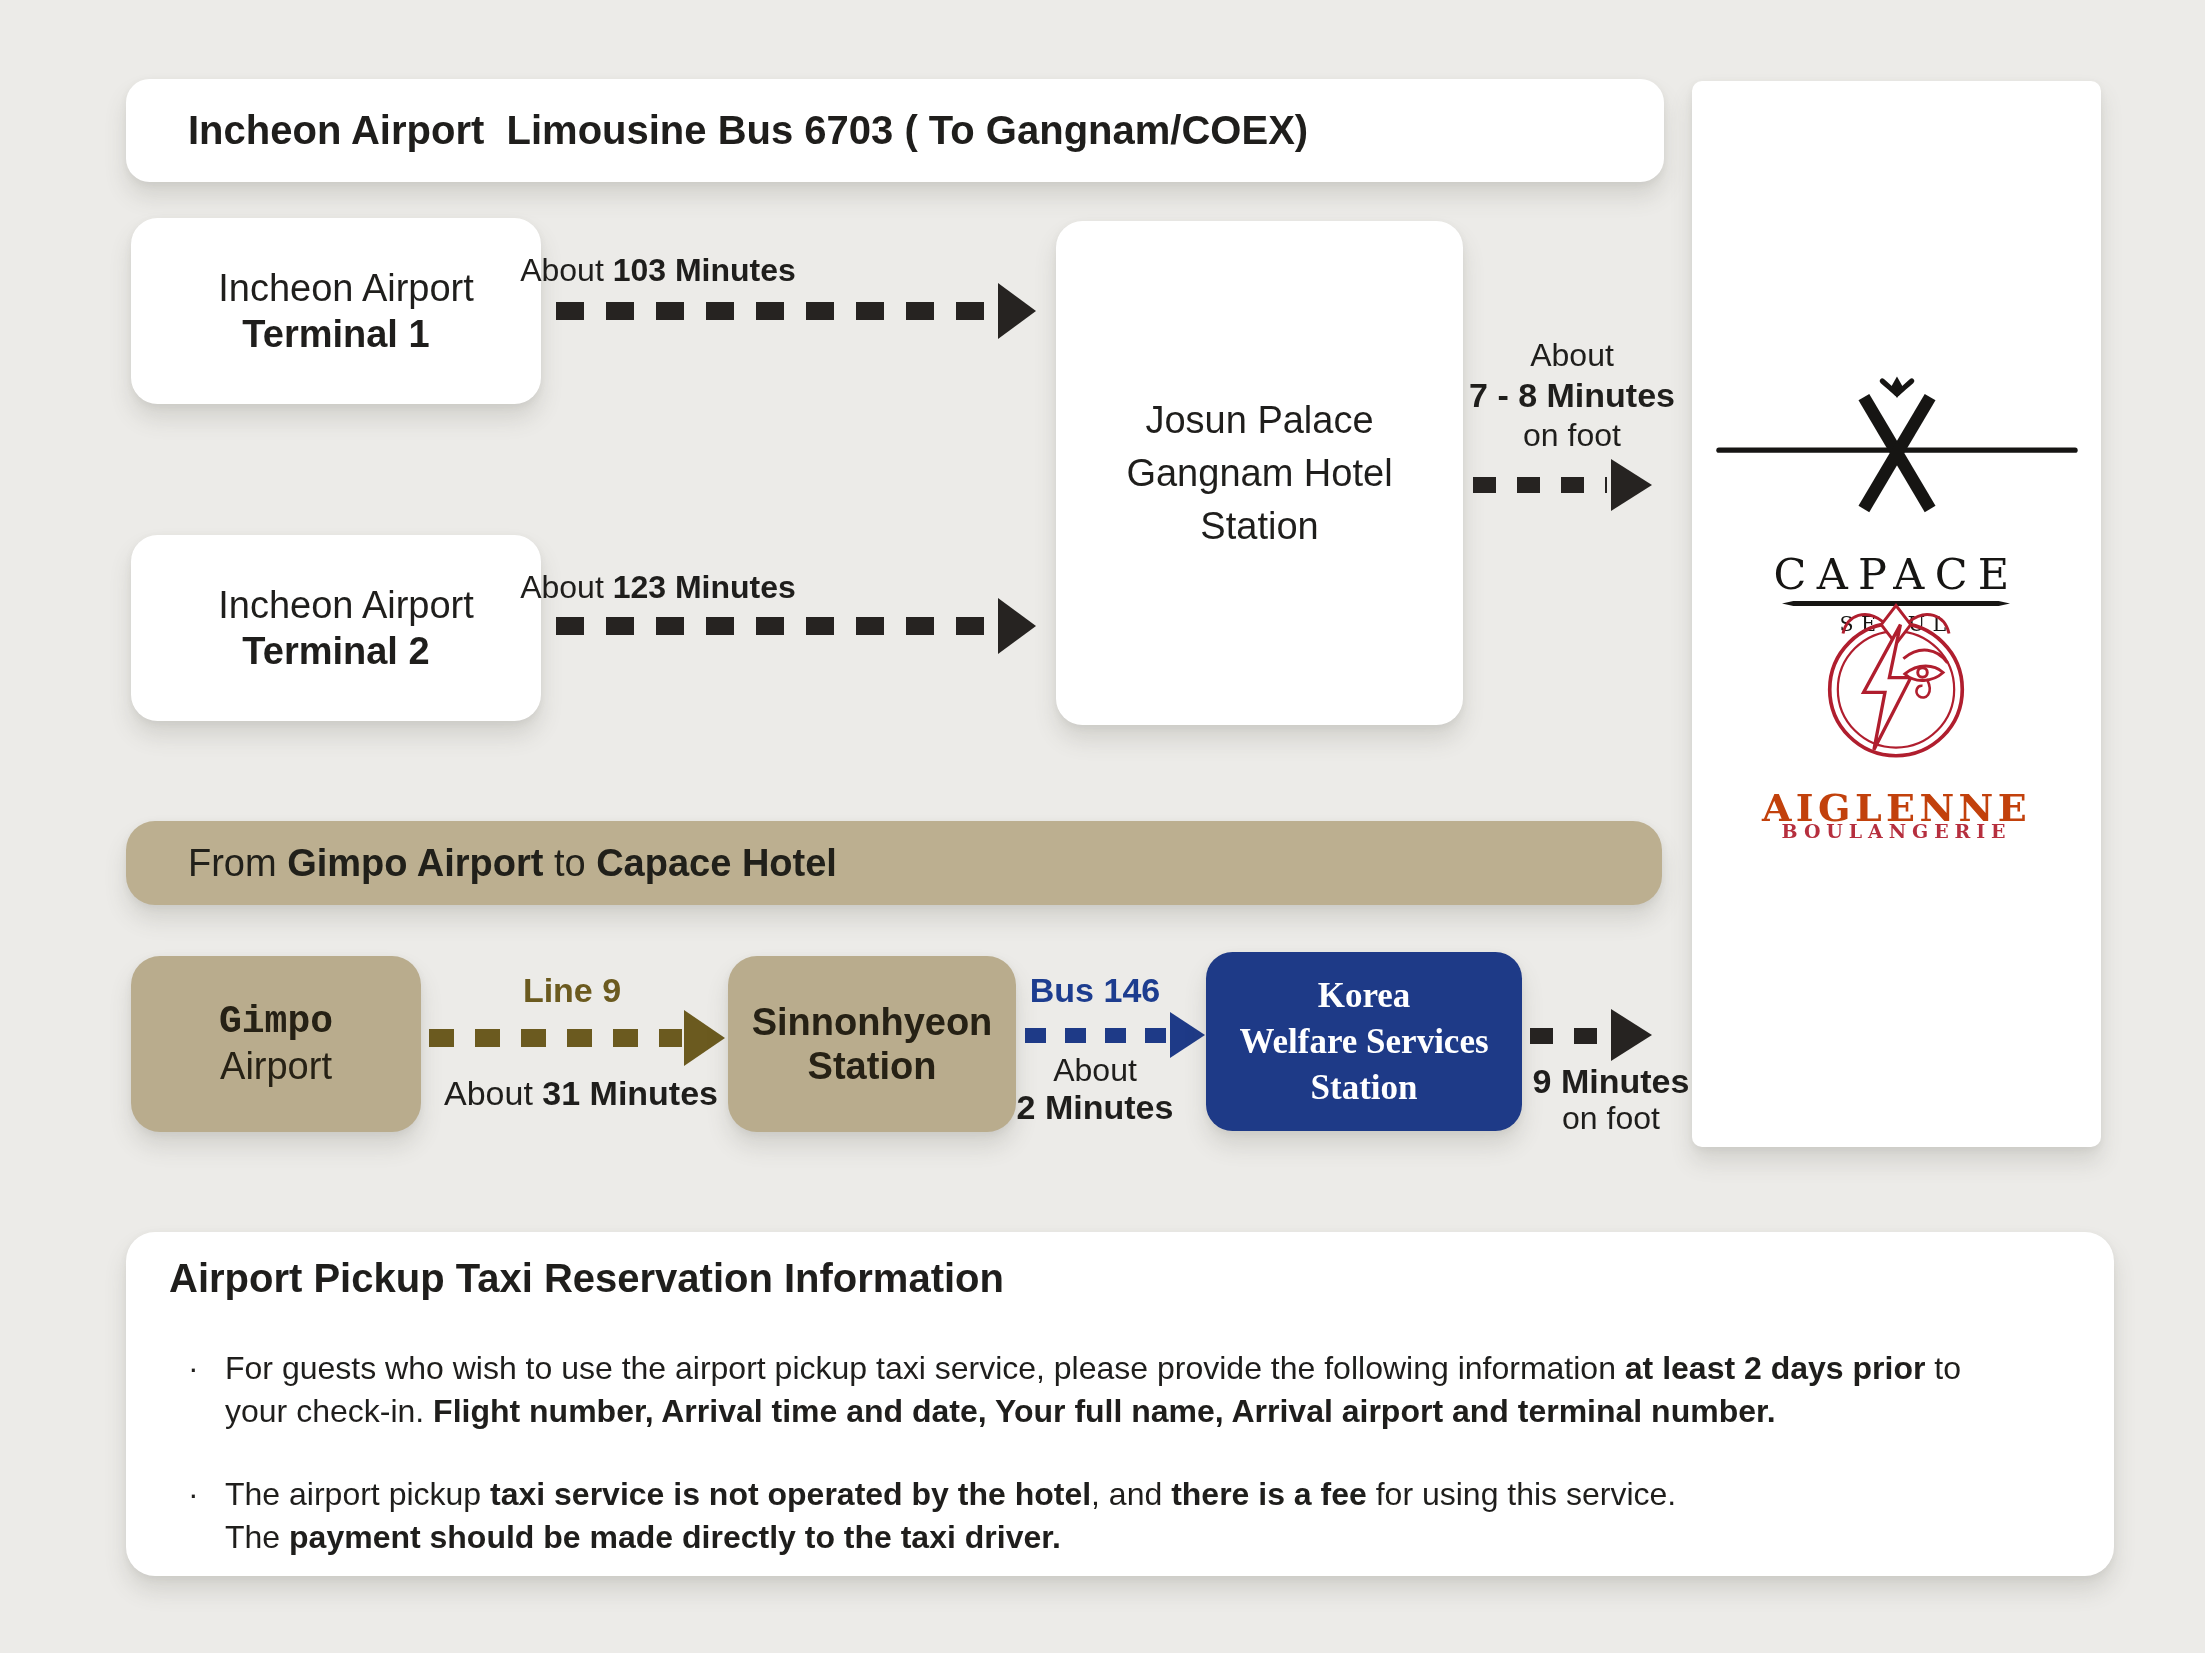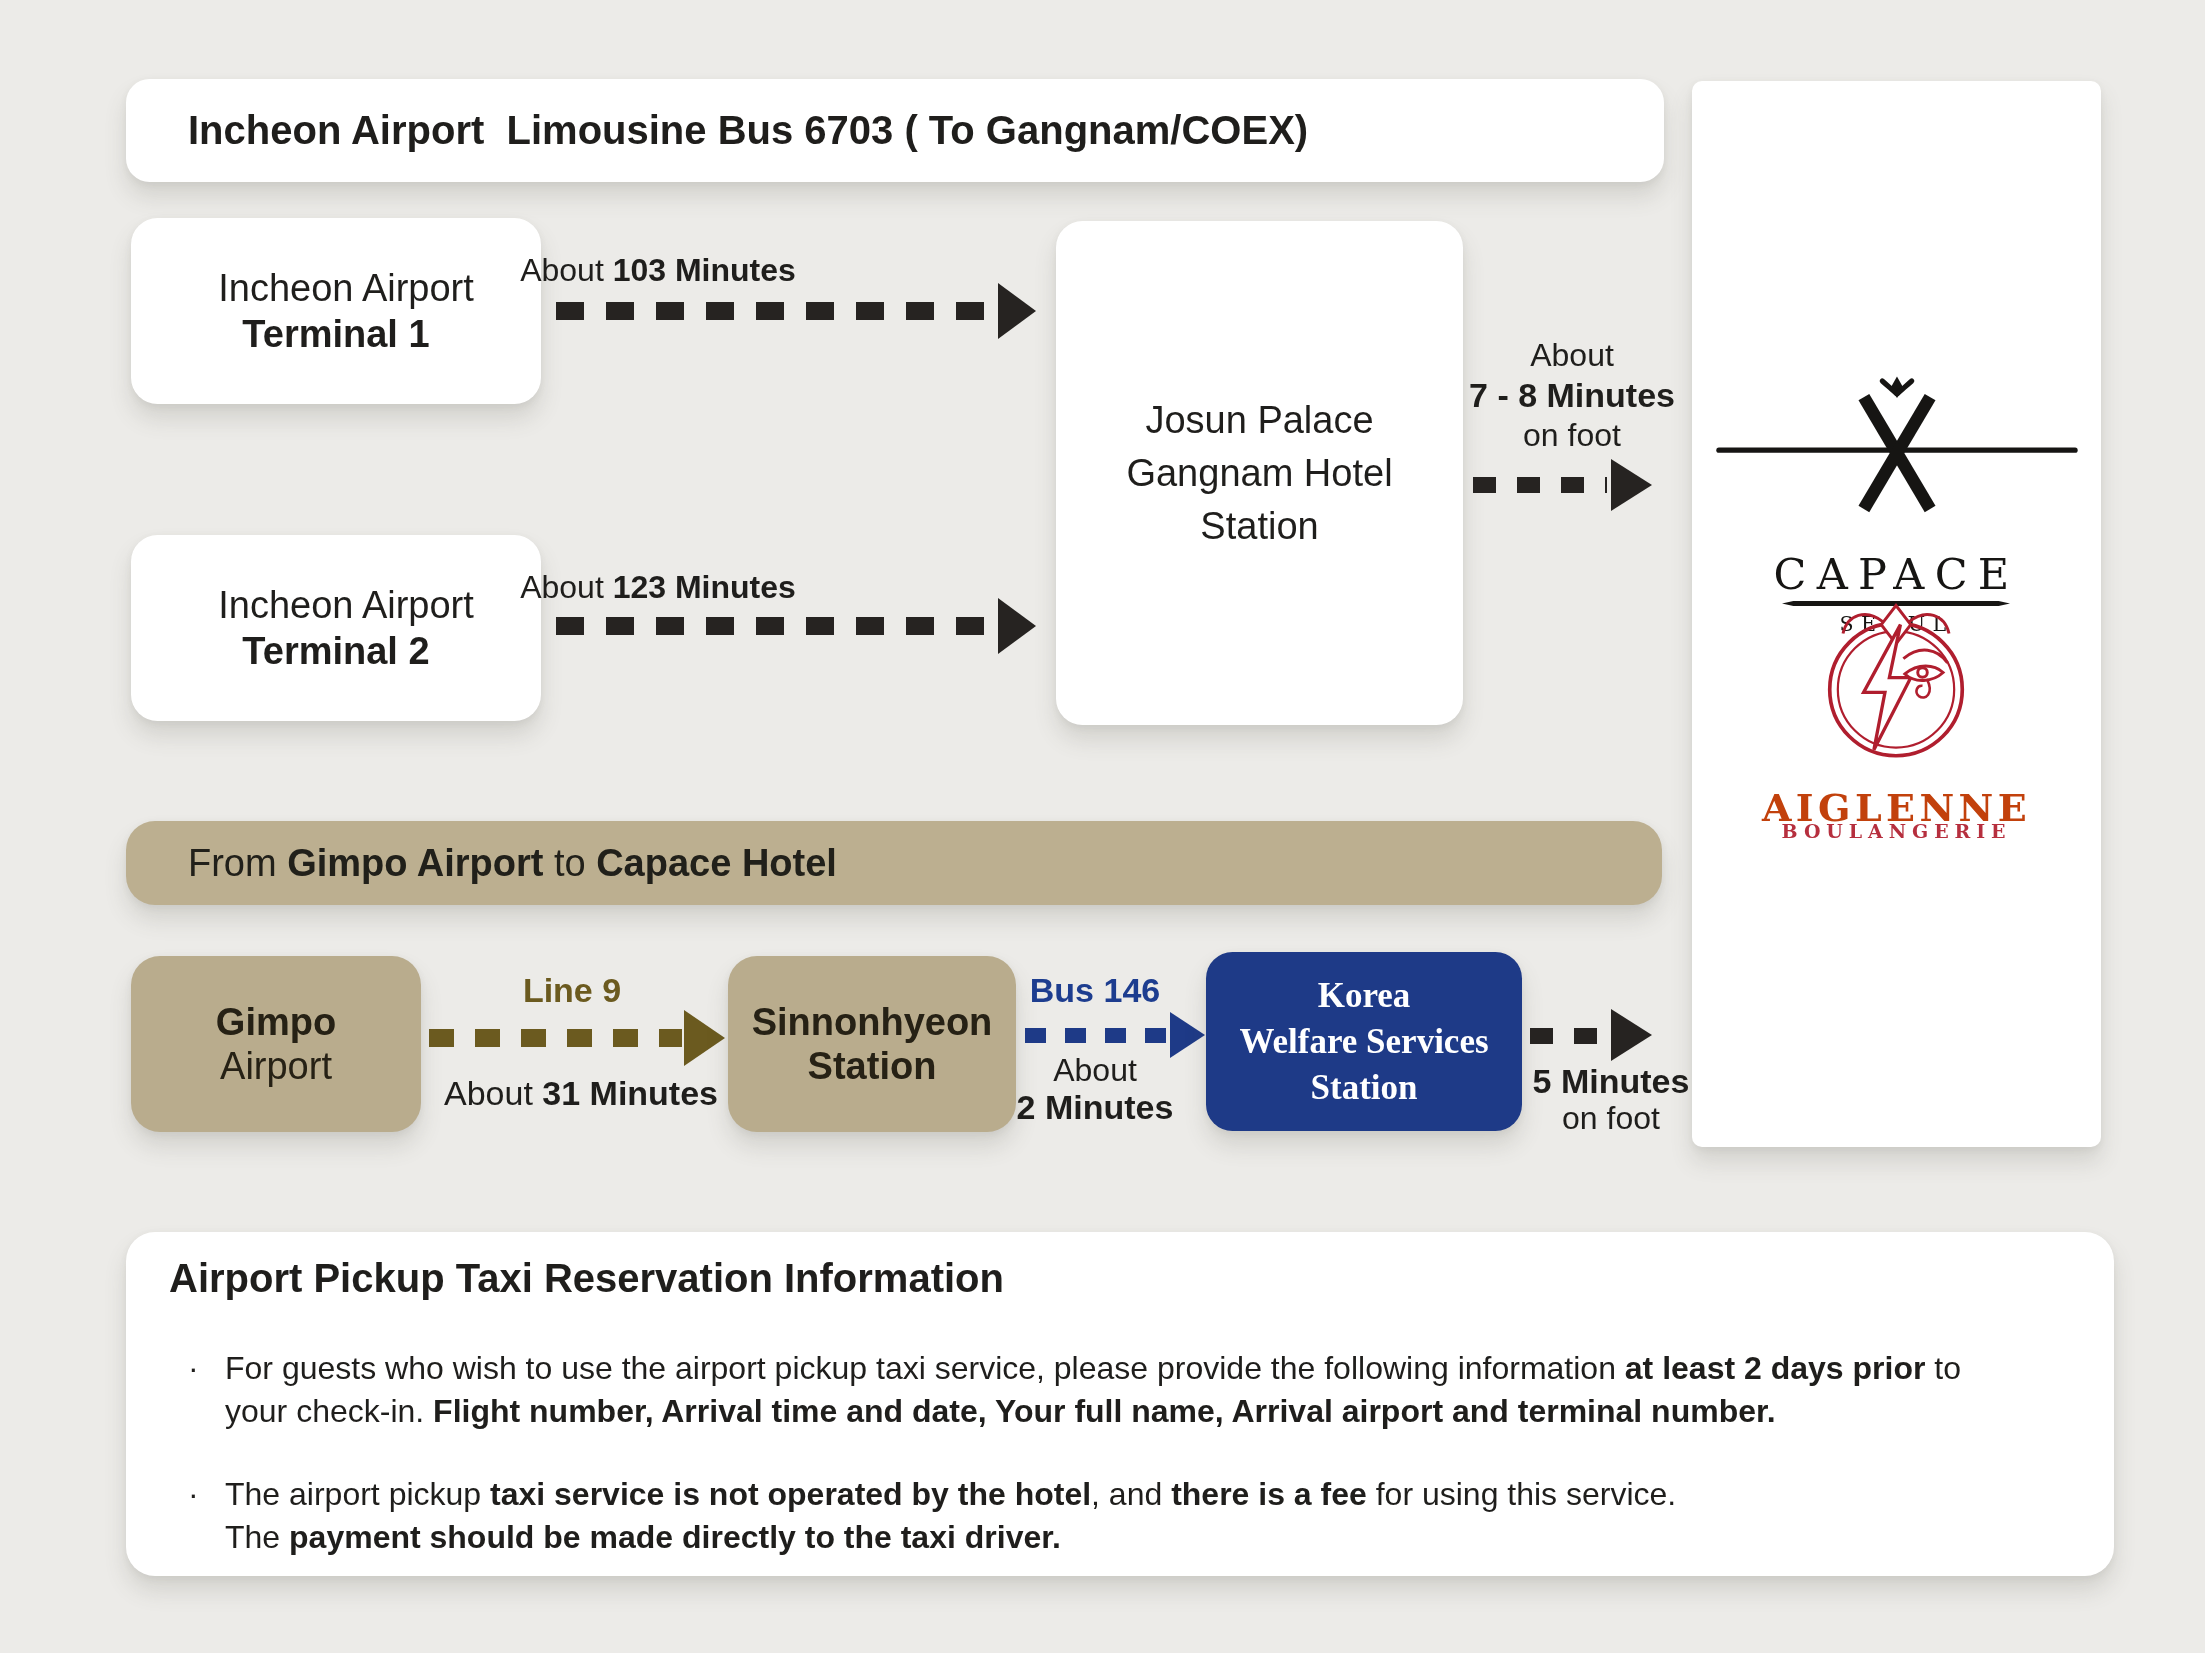--- a/index.html
+++ b/index.html
@@ -54,21 +54,21 @@
   #aiglenne-emblem{position:absolute;left:123px;top:520px;}
   #aiglenne-wordmark{position:absolute;left:0;top:704px;width:100%;text-align:center;
      font-family:"DejaVu Serif","Liberation Serif",serif;font-size:38px;font-weight:700;letter-spacing:4.4px;color:#c2410c;}
   #aiglenne-sub{position:absolute;left:0;top:739px;width:100%;height:23.5px;overflow:hidden;text-align:center;
      font-family:"DejaVu Serif","Liberation Serif",serif;font-size:19px;font-weight:700;letter-spacing:5.9px;color:#B01E2E;opacity:.92;}
   
   #tan-banner{left:126px;top:821px;width:1536px;height:84px;border-radius:29px;}
   #tan-banner .title{padding-left:62px;font-size:38px;line-height:84px;color:#21201A;}
   
   #gimpo-box{left:131px;top:956px;width:290px;height:176px;border-radius:29px;color:#262115;}
-  #gimpo-box .l1{font-size:38px;font-weight:700;line-height:44px;}
+  #gimpo-box .l1{font-size:38px;font-weight:700;line-height:44px;font-family:Liberation Mono, monospace;}
   #gimpo-box .l2{font-size:38px;font-weight:400;line-height:44px;}
   #line9-label{left:572px;top:970px;font-size:34px;font-weight:700;line-height:40px;color:#6B5A1F;}
   #line9-duration{left:581px;top:1073px;font-size:34px;line-height:40px;}
   #sinnonhyeon-box{left:728px;top:956px;width:288px;height:176px;border-radius:29px;color:#262115;}
   #sinnonhyeon-box div{font-size:38px;font-weight:700;line-height:44px;}
   #bus-label{left:1095px;top:970px;font-size:34px;font-weight:700;line-height:40px;color:#1D3D8F;}
   #bus-duration1{left:1095px;top:1050px;font-size:32px;line-height:40px;}
   #bus-duration2{left:1095px;top:1087px;font-size:34px;font-weight:700;line-height:40px;}
   #welfare-box{left:1206px;top:952px;width:316px;height:179px;border-radius:26.5px;color:#FFFFFF;}
   #welfare-box div{font-size:35px;font-weight:700;line-height:46px;}
@@ -179,21 +179,21 @@
   <div class="lbl" id="bus-duration2">2 Minutes</div>
 
   <div class="card navybox node" id="welfare-box">
     <div>Korea</div>
     <div>Welfare Services</div>
     <div>Station</div>
   </div>
 
   <div class="dash walk" style="left:1530px;top:1028px;width:79px;"></div>
   <div class="ah walk-black" style="left:1611px;top:1009px;"></div>
-  <div class="lbl" id="walk2-line1">5 Minutes</div>
+  <div class="lbl" id="walk2-line1">9 Minutes</div>
   <div class="lbl" id="walk2-line2">on foot</div>
 
   <div class="card" id="info-panel">
     <div id="info-title">Airport Pickup Taxi Reservation Information</div>
     <div class="bullet" id="bullet1">
       <div class="marker">·</div>
       <div class="btext"><span>For guests who wish to use the airport pickup taxi service, please provide the following information </span><span class="b">at least 2 days prior</span><span> to your check-in. </span><span class="b">Flight number, Arrival time and date, Your full name, Arrival airport and terminal number.</span></div>
     </div>
     <div class="bullet" id="bullet2">
       <div class="marker">·</div>

